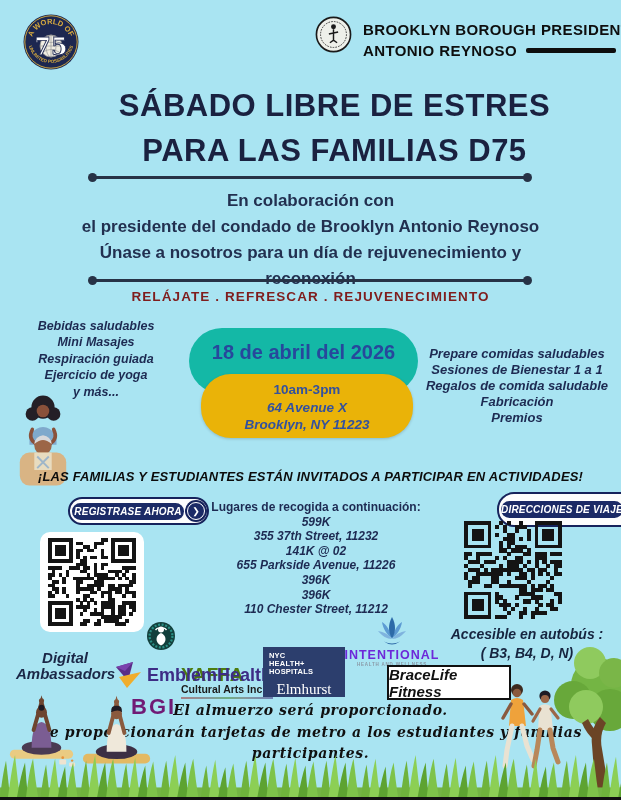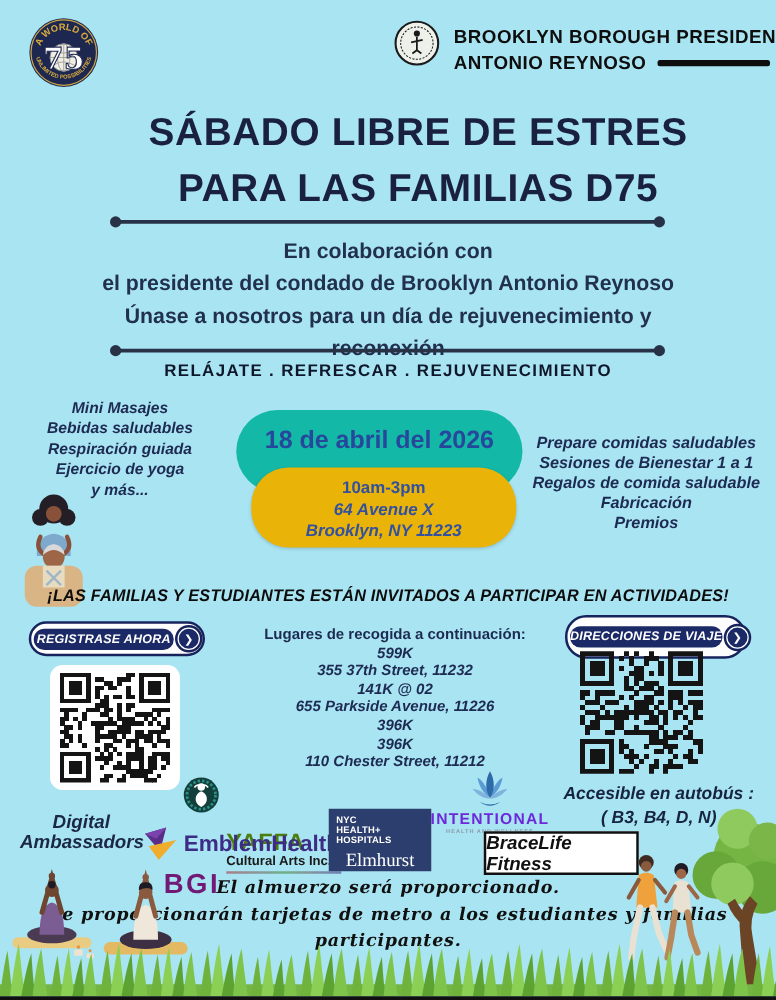--- a/index.html
+++ b/index.html
@@ -10,35 +10,35 @@
   .office-line{font-size:15px;font-weight:800;color:#0e0e0e;letter-spacing:.4px;line-height:21px;white-space:nowrap;}
   .office-row{display:flex;align-items:center;gap:9px;}
   .office-rule{width:90px;height:4.5px;background:#0e0e0e;border-radius:2px;}
   
   .title{left:0;width:100%;text-align:center;font-size:31px;font-weight:800;color:#1a2140;
          letter-spacing:.5px;line-height:45px;padding-left:24px;}
   .rule{height:2.5px;background:#273246;}
   .rule::before,.rule::after{content:"";position:absolute;top:-3.2px;width:9px;height:9px;border-radius:50%;background:#273246;}
   .rule::before{left:-4px;}.rule::after{right:-4px;}
   .intro{left:0;width:100%;text-align:center;font-size:17px;font-weight:600;line-height:26px;color:#223050;}
-  .tagline{left:0;width:100%;text-align:center;font-size:13.5px;font-weight:700;letter-spacing:1.1px;color:#0f172a;}
+  .tagline{left:0;width:100%;text-align:center;font-size:13.5px;font-weight:700;letter-spacing:1.1px;color:#7f1d1d;}
   
   .acts{text-align:center;font-size:12.5px;font-style:italic;font-weight:700;color:#1d2a52;line-height:16.4px;}
   .acts-r{font-size:13px;line-height:16px;}
   .date-card{left:189px;top:328px;width:229px;height:66px;background:#14b8a6;border-radius:34px;text-align:center;}
   .date-text{margin-top:13px;font-size:20px;font-weight:800;color:#27479c;}
   .addr-card{left:201px;top:374px;width:212px;height:64px;background:#eab308;border-radius:30px;text-align:center;
              padding-top:7px;box-sizing:border-box;box-shadow:0 1px 3px rgba(0,0,0,.18);
              color:#33519e;font-size:13.5px;line-height:17.5px;font-weight:700;}
   .addr-line{font-style:italic;}
   .banner{left:0;width:100%;text-align:center;font-size:13.5px;font-weight:800;font-style:italic;color:#0c0c0c;
           transform:scaleX(.96);letter-spacing:.2px;}
   
   .pill{display:flex;align-items:center;background:#fdfdfd;border:2.5px solid #16235c;border-radius:17px;
-        padding:2px;box-sizing:border-box;cursor:pointer;}
+        padding:2px;box-sizing:border-box;cursor:pointer;margin-left:45px;}
   .pill-label{flex:1;background:#1b2a66;color:#fff;border-radius:12px;font-size:10px;font-weight:700;
               font-style:italic;text-align:center;line-height:17px;letter-spacing:.2px;white-space:nowrap;}
   .pill-arrow{width:16px;height:16px;margin-left:3px;flex:none;border-radius:50%;background:#1b2a66;
               border:1.5px solid #fff;box-shadow:0 0 0 2px #16235c;color:#fff;font-size:9px;
               display:flex;align-items:center;justify-content:center;}
   .qr-box{background:#fff;border-radius:10px;display:flex;align-items:center;justify-content:center;}
   .qr{width:88px;height:88px;}
   .pickup{text-align:center;color:#1d2a52;font-size:12px;line-height:14.6px;font-weight:700;}
   .pickup-line{font-style:italic;}
   .bus{text-align:center;font-size:14px;font-weight:700;font-style:italic;color:#16243f;line-height:19px;}
@@ -114,22 +114,22 @@
     <div>el presidente del condado de Brooklyn Antonio Reynoso</div>
     <div>Únase a nosotros para un día de rejuvenecimiento y</div>
     <div>reconexión</div>
   </div>
 
   <div class="rule abs" style="left:92px;top:279px;width:436px"></div>
 
   <div class="tagline abs" style="top:289px">RELÁJATE . REFRESCAR . REJUVENECIMIENTO</div>
 
   <div class="acts abs" style="left:10px;top:318px;width:172px">
+    <div>Bebidas saludables</div>
     <div>Mini Masajes</div>
-    <div>Bebidas saludables</div>
     <div>Respiración guiada</div>
     <div>Ejercicio de yoga</div>
     <div>y más...</div>
   </div>
 
   <svg class="abs" style="left:14px;top:391px" width="58" height="100" viewBox="0 0 60 100">
     <circle cx="30" cy="15" r="12" fill="#241f26"></circle>
     <circle cx="19" cy="22" r="7" fill="#241f26"></circle>
     <circle cx="41" cy="22" r="7" fill="#241f26"></circle>
     <circle cx="30" cy="19" r="6.5" fill="#8a513a"></circle>

